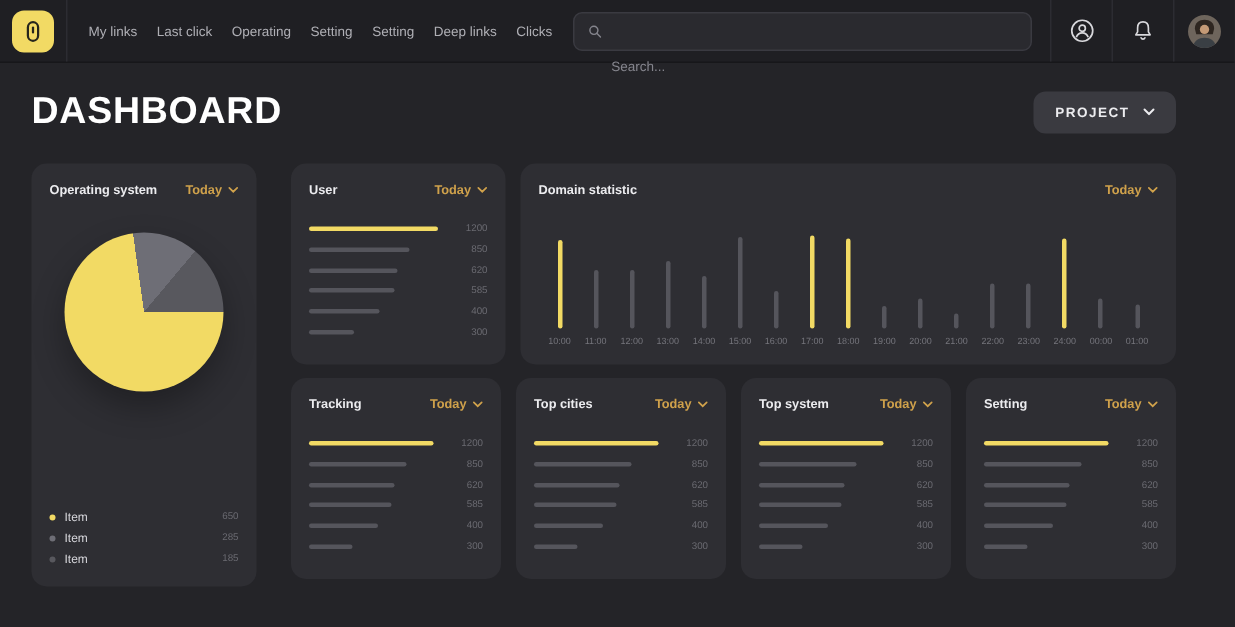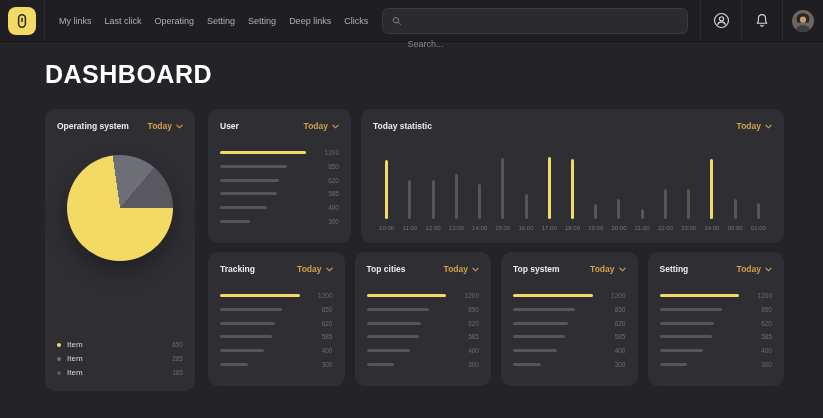--- a/index.html
+++ b/index.html
@@ -37,31 +37,31 @@
   .icon-btn {
     width: 40px; align-self: stretch; background: transparent; border: none; cursor: pointer;
     display: flex; align-items: center; justify-content: center;
   }
   .avatar {
     width: 40px; align-self: stretch; display: flex; align-items: center; justify-content: center;
     cursor: pointer;
   }
   .avatar .photo { width: 22px; height: 22px; border-radius: 50%; overflow: hidden; }
   
-  .page { padding: 18px 39px 0 45px; }
+  .page { padding: 18px 39px 0 21px; }
   .page-header { display: flex; justify-content: space-between; align-items: center; }
   h1 { font-size: 25px; font-weight: 700; letter-spacing: 0.5px; color: #FFFFFF; }
   .project-btn {
     background: #3A3A40; border: none; border-radius: 8px; height: 28px; padding: 0 14px;
     display: flex; align-items: center; gap: 9px; cursor: pointer;
     color: #ECECEF; font-size: 9px; font-weight: 700; letter-spacing: 1px;
     font-family: "Liberation Sans", sans-serif;
   }
   
-  .cards { display: flex; gap: 13px; margin-top: 20px; }
+  .cards { display: flex; gap: 23px; margin-top: 20px; }
   .card { background: #2E2E33; border-radius: 10px; padding: 12px; display: flex; flex-direction: column; }
   .card-os { width: 150px; height: 282px; flex: 0 0 auto; }
   .col-right { flex: 1; display: flex; flex-direction: column; gap: 9px; }
   .row { display: flex; gap: 10px; height: 134px; align-items: center; }
   .row .card { height: 134px; }
   .card-user { width: 143px; flex: 0 0 auto; }
   .card-cstat { flex: 1; }
   .row2 .card { flex: 1; }
   .card-header { display: flex; justify-content: space-between; align-items: center; }
   .card-title { font-size: 8.5px; font-weight: 700; color: #ECECEF; }
@@ -149,20 +149,26 @@
         <circle cx="12" cy="10.5" r="3.4" fill="#C49A76"></circle>
         <path d="M3.5 24 C4 18.5 8 16.5 12 16.5 S20 18.5 20.5 24 Z" fill="#3A3F44"></path>
       </svg>
     </div>
   </div>
 </header>
 
 <main class="page">
   <div class="page-header">
     <h1>DASHBOARD</h1>
+    <button class="project-btn">
+      <span>PROJECT</span>
+      <svg width="8" height="5" viewBox="0 0 8 5">
+        <path d="M1 1 L4 4 L7 1" fill="none" stroke="#ECECEF" stroke-width="1.3" stroke-linecap="round"></path>
+      </svg>
+    </button>
   </div>
 
   <div class="cards">
 
     <section class="card card-os">
       <div class="card-header">
         <span class="card-title">Operating system</span>
         <button class="today">
           <span>Today</span>
           <svg width="7" height="5" viewBox="0 0 8 5">
@@ -238,21 +244,21 @@
                 <div class="hbar-track">
                   <div class="hbar" style="width: 35%; background: rgb(85, 85, 92);"></div>
                 </div>
                 <div class="hbar-val">300</div>
               </div>
             </div>
         </section>
 
         <section class="card card-cstat">
           <div class="card-header">
-            <span class="card-title">Today statistic</span>
+            <span class="card-title">Domain statistic</span>
             <button class="today">
               <span>Today</span>
               <svg width="7" height="5" viewBox="0 0 8 5">
                   <path d="M1 1 L4 4 L7 1" fill="none" stroke="#CFA14B" stroke-width="1.3" stroke-linecap="round"></path>
                 </svg>
             </button>
           </div>
           <div class="vchart">
               <div class="vcol">
                 <div class="vbar-area">

